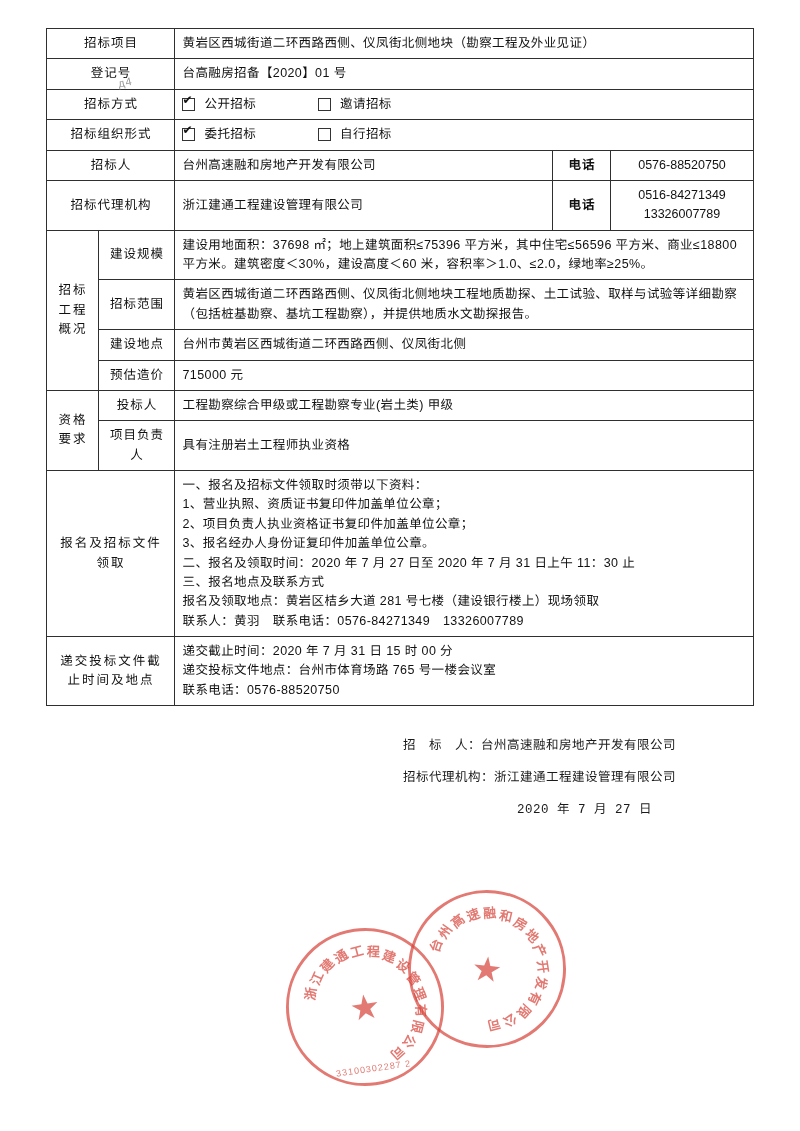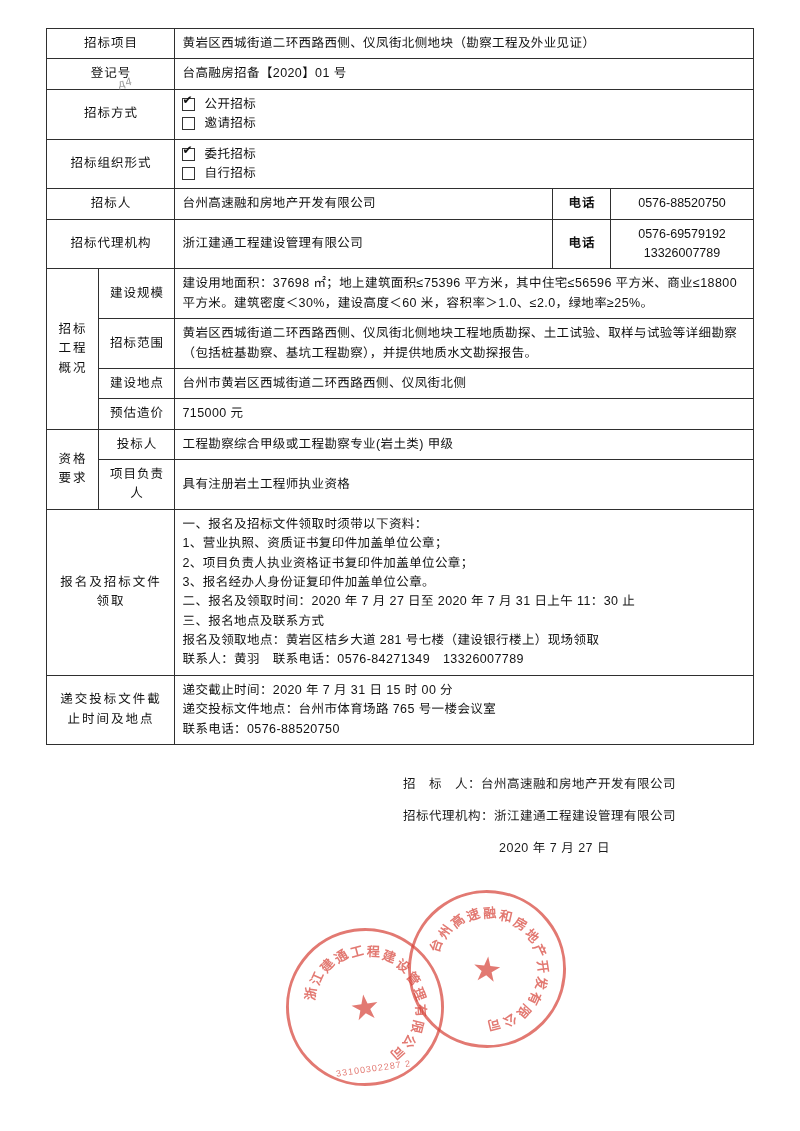--- a/index.html
+++ b/index.html
@@ -60,22 +60,22 @@
   td.lbl-v {
     text-align: center;
     letter-spacing: 1px;
   }
   td.val {
     text-align: left;
     letter-spacing: 0.4px;
   }
   .cb-row {
     display: flex;
+    align-items: center;
     gap: 0;
-    flex-direction: column;
   }
   .cb-item {
     display: inline-flex;
     align-items: center;
     margin-right: 62px;
     font-size: 12.5px;
   }
   .cb {
     display: inline-block;
     width: 11px;
@@ -128,21 +128,21 @@
     font-size: 12.5px;
   }
   .sig-line {
     position: absolute;
     left: 356px;
     white-space: nowrap;
     letter-spacing: 0.5px;
   }
   .sig-1 { top: 6px; }
   .sig-2 { top: 38px; }
-  .sig-3 { top: 70px; left: 452px; }
+  .sig-3 { top: 70px; left: 470px; font-family: Liberation Mono, monospace; }
 
   
   .seal {
     position: absolute;
     border: 3px solid #d8463c;
     border-radius: 50%;
     color: #d8463c;
     opacity: 0.72;
   }
   .seal .star {
@@ -255,21 +255,21 @@
         <td class="val">台州高速融和房地产开发有限公司</td>
         <td class="tel-lbl">电话</td>
         <td class="tel-val">0576-88520750</td>
       </tr>
 
       <tr>
         <td class="lbl" colspan="2">招标代理机构</td>
         <td class="val">浙江建通工程建设管理有限公司</td>
         <td class="tel-lbl">电话</td>
         <td class="tel-val two-line">
-          <div>0576-69579192</div>
+          <div>0516-84271349</div>
           <div>13326007789</div>
         </td>
       </tr>
 
       <tr>
         <td class="vlabel" rowspan="4">招标工程概况</td>
         <td class="lbl-v">建设规模</td>
         <td class="val" colspan="3">建设用地面积：37698 ㎡；地上建筑面积≤75396 平方米，其中住宅≤56596 平方米、商业≤18800 平方米。建筑密度＜30%，建设高度＜60 米，容积率＞1.0、≤2.0，绿地率≥25%。</td>
       </tr>
       <tr>

